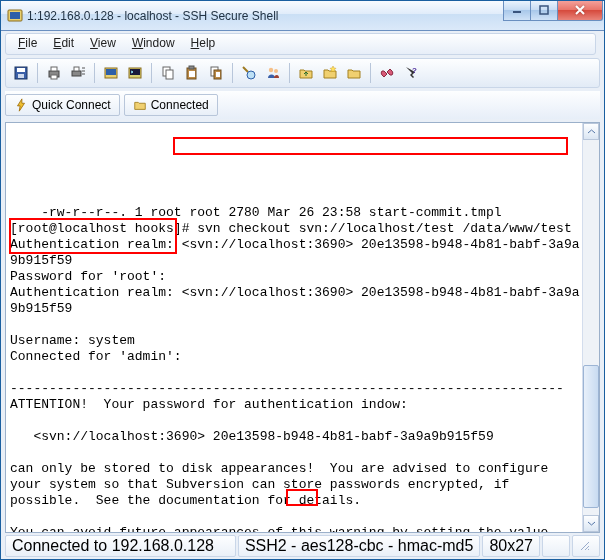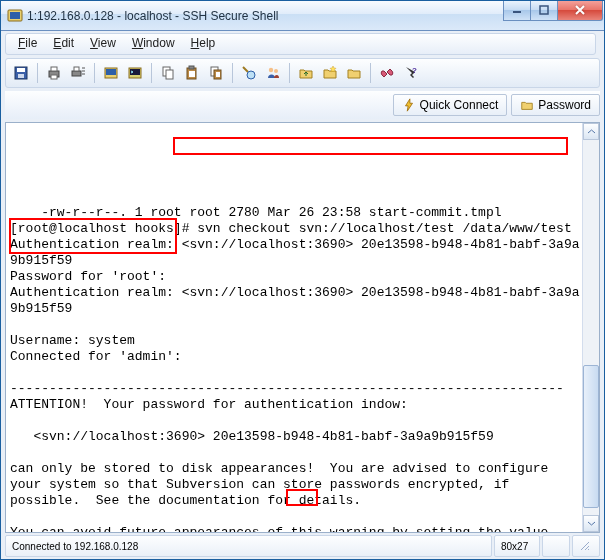--- a/index.html
+++ b/index.html
@@ -84,21 +84,20 @@
     margin: 0 3px;
   }
   .tb-btn svg { width: 16px; height: 16px; }
   
   .quickbar {
     height: 28px;
     background: linear-gradient(to bottom, #fdfeff, #e7eef8);
     margin: 3px 4px 0 4px;
     display: flex; align-items: center;
     gap: 4px;
-    justify-content: flex-end;
   }
   .quickbar-btn {
     display: flex; align-items: center;
     padding: 2px 8px;
     border: 1px solid #b8c6da;
     background: linear-gradient(to bottom, #fdfeff, #e8eff8);
     border-radius: 2px;
     gap: 4px;
     height: 22px;
     font-size: 12px;
@@ -142,21 +141,21 @@
     top: 60%; height: 38%;
     background: linear-gradient(to right, #e8f0fa, #c8dbf1);
     border: 1px solid #9cb4d4;
     border-radius: 2px;
   }
   
   .statusbar {
     height: 22px;
     margin: 2px 4px 2px 4px;
     display: flex; align-items: stretch;
-    font-size: 10px;
+    font-size: 16px;
     gap: 2px;
   }
   .status-cell {
     border: 1px solid #c9d6e8;
     background: linear-gradient(to bottom, #fdfeff, #eaf0f8);
     padding: 2px 6px;
     display: flex; align-items: center;
     border-radius: 2px;
   }
   .status-cell.flex { flex: 1; }
@@ -317,21 +316,21 @@
     <div class="quickbar-btn">
       <svg width="14" height="14" viewBox="0 0 16 16">
           <path d="M9 1L4 9h3l-1 6 6-9H9z" fill="#f0c030" stroke="#a07010"></path>
         </svg>
       <span>Quick Connect</span>
     </div>
     <div class="quickbar-btn">
       <svg width="14" height="14" viewBox="0 0 16 16">
           <path d="M2 5h4l1 1h7v7H2z" fill="#f0d070" stroke="#a38020"></path>
         </svg>
-      <span>Password</span>
+      <span>Connected</span>
     </div>
   </div>
 
   <div class="terminal-wrap">
     <div class="terminal" id="terminal">
       
       <div id="hl1" class="hl"></div>
       <div id="hl2" class="hl"></div>
       <div id="hl3" class="hl"></div>
     <span>-rw-r--r--. 1 root root 2780 Mar 26 23:58 start-commit.tmpl</span>
@@ -373,20 +372,21 @@
       <div class="sb-btn">
         <svg width="9" height="9">
             <path d="M1 3l3.5 3L8 3" stroke="#5576a8" fill="none"></path>
           </svg>
       </div>
     </div>
   </div>
 
   <div class="statusbar">
     <div class="status-cell flex">Connected to 192.168.0.128</div>
+    <div class="status-cell" style="min-width:190px">SSH2 - aes128-cbc - hmac-md5</div>
     <div class="status-cell" style="min-width:46px">80x27</div>
     <div class="status-cell small"></div>
     <div class="status-cell small">
       <svg width="12" height="12" viewBox="0 0 12 12">
         <path d="M2 10L10 2M6 10L10 6M9 10l1-1" stroke="#9aaccb"></path>
       </svg>
     </div>
   </div>
 
 </div>

